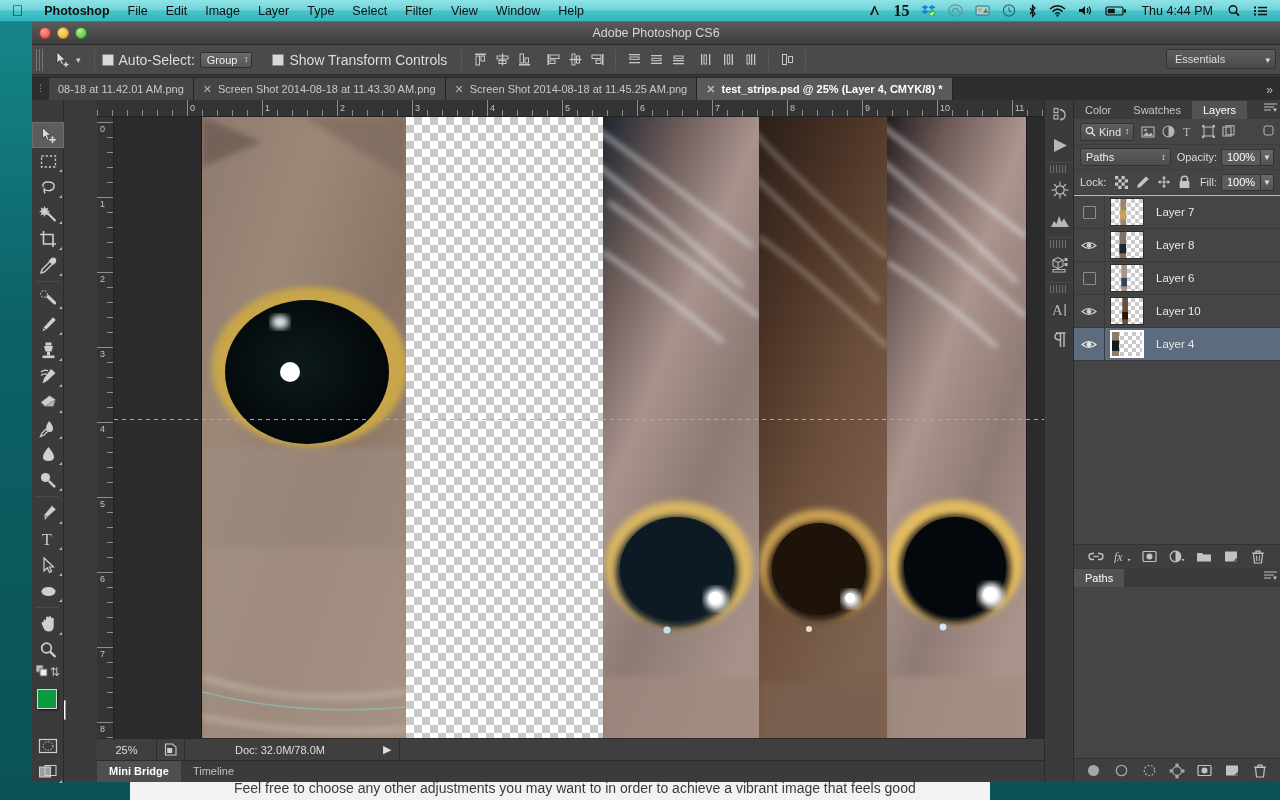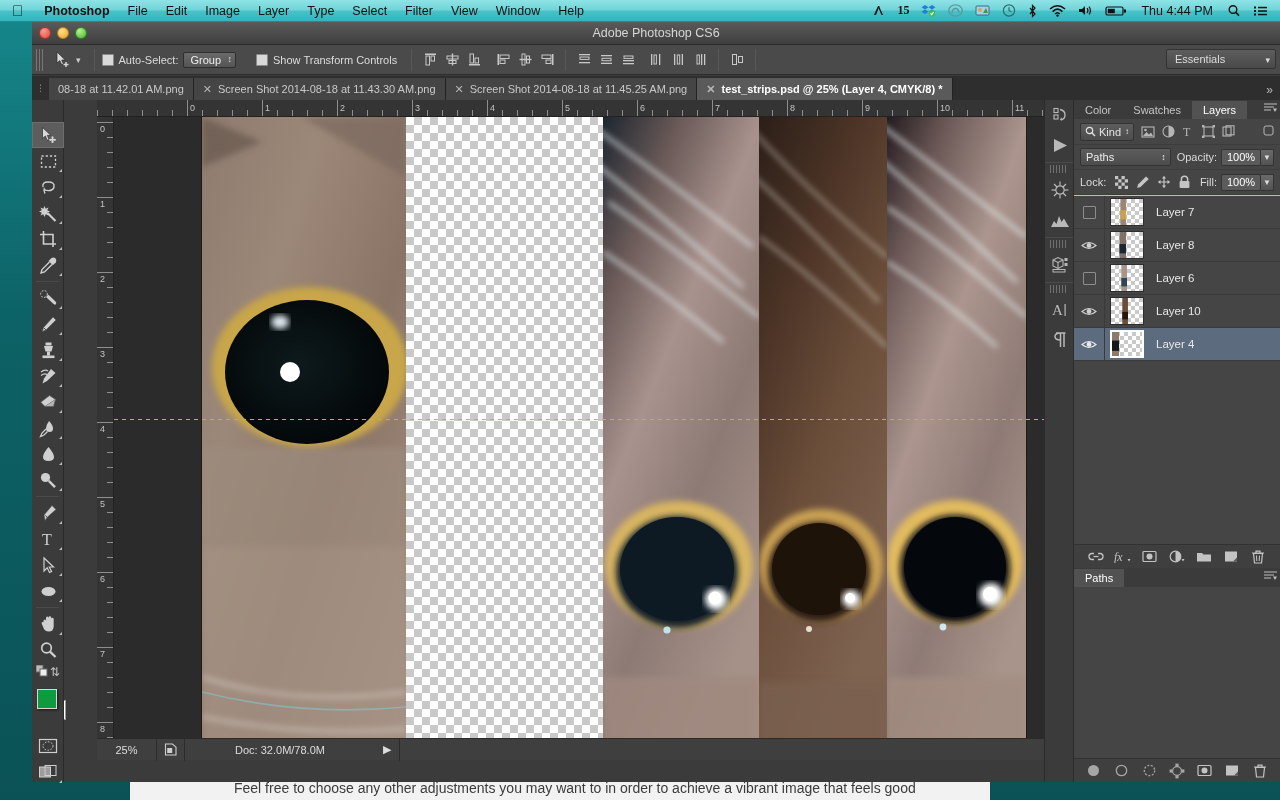--- a/index.html
+++ b/index.html
@@ -21,21 +21,21 @@
      color:#3b3b3b; font-size:14px; white-space:nowrap; }
 
   
   #menubar{ position:absolute; left:0; top:0; width:1280px; height:22px;
     background:linear-gradient(180deg,#8fe3e6 0%,#6fd4d8 48%,#49c3c8 52%,#2fb6bc 100%);
     border-bottom:1px solid #1b8f95; display:flex; align-items:center; z-index:60; }
   #menubar .apple{ margin:0 12px 0 12px; font-size:15px; color:#1a1a1a; line-height:1; }
   #menubar .mi{ padding:0 9px; color:#111; font-size:12.5px; line-height:22px; white-space:nowrap; }
   #menubar .mi.bold{ font-weight:bold; }
   #menubar .right{ margin-left:auto; display:flex; align-items:center; padding-right:6px; }
-  #menubar .right .si{ padding:0 6px; font-size:12px; color:#111; display:flex; align-items:center; }
+  #menubar .right .si{ padding:0 6px; font-size:16px; color:#111; display:flex; align-items:center; }
   .badge-a{ font-weight:bold; font-family:"Liberation Serif",serif; font-size:14px; }
   .clock{ font-size:12.5px; color:#111; padding:0 8px; }
 
   
   #appwin{ position:absolute; left:32px; top:22px; width:1248px; height:760px;
      background:#3b3b3b; z-index:20; }
   #titlebar{ height:23px; background:linear-gradient(180deg,#5a5a5a,#3f3f3f);
      border-bottom:1px solid #2a2a2a; position:relative; }
   #titlebar .title{ position:absolute; left:0; right:0; top:0; line-height:23px;
      text-align:center; color:#d6d6d6; font-size:12.5px; }
@@ -43,21 +43,21 @@
   .lights i{ width:12px; height:12px; border-radius:50%; display:block; }
   .lt-r{ background:radial-gradient(circle at 35% 30%,#ff9a91,#e0443b); border:1px solid #b6332b; }
   .lt-y{ background:radial-gradient(circle at 35% 30%,#ffe08a,#e8a626); border:1px solid #bd8317; }
   .lt-g{ background:radial-gradient(circle at 35% 30%,#b6f193,#43b62b); border:1px solid #2f8a1f; }
 
   
   #optbar{ position:absolute; left:0; top:23px; width:1248px; height:30px;
      background:#4a4a4a; border-bottom:1px solid #2d2d2d; display:flex; align-items:center; }
   .grip{ width:8px; height:22px; margin:0 6px 0 4px;
      background:repeating-linear-gradient(90deg,#777 0 1px,#4a4a4a 1px 3px); }
-  .ob-item{ display:flex; align-items:center; color:#dcdcdc; font-size:11px; white-space:nowrap; }
+  .ob-item{ display:flex; align-items:center; color:#dcdcdc; font-size:14px; white-space:nowrap; }
   .ob-sep{ width:1px; height:22px; background:#333; margin:0 7px; border-right:1px solid #585858;}
   .chk{ width:12px; height:12px; background:#d9d9d9; border:1px solid #8a8a8a; margin-right:5px; border-radius:1px;}
   .mini-select{ background:linear-gradient(180deg,#6a6a6a,#555); border:1px solid #2e2e2e;
      color:#eee; font-size:11px; padding:1px 14px 1px 6px; border-radius:2px; position:relative; margin-left:5px;}
   .mini-select:after{ content:"\2195"; position:absolute; right:3px; top:1px; font-size:9px; color:#ddd;}
   .alignbtn{ width:22px; height:22px; display:flex; align-items:center; justify-content:center;
      color:#cfcfcf; }
   .alignbtn svg{ display:block; }
   #essentials{ position:absolute; right:4px; top:27px; width:110px; height:20px;
      background:linear-gradient(180deg,#5d5d5d,#4a4a4a); border:1px solid #333;
@@ -892,20 +892,34 @@
         <svg width="14" height="13" viewBox="0 0 14 13">
             <path d="M1.5 1 L8.5 1 L12 4.2 L12 12 L1.5 12 Z" fill="none" stroke="#cfcfcf" stroke-width="1.1"></path>
             <rect x="3.2" y="5" width="5" height="5" fill="#cfcfcf"></rect>
           </svg>
       </div>
       <div class="docinfo">Doc: 32.0M/78.0M</div>
       <div class="arr">▶</div>
       <div class="fill"></div>
     </div>
 
+    <div id="bottomtabs">
+      <div class="btab active">Mini Bridge</div>
+      <div class="btab">Timeline</div>
+      <div class="spacer"></div>
+      <div class="hamb">
+        <svg width="13" height="10" viewBox="0 0 13 10">
+            <g fill="#bdbdbd">
+              <rect y="1" width="13" height="1.4"></rect>
+              <rect y="4.3" width="13" height="1.4"></rect>
+              <rect y="7.6" width="13" height="1.4"></rect>
+            </g>
+          </svg>
+      </div>
+    </div>
   </div>
 
   <div id="rail">
     <div class="railico">
       <svg width="19" height="19" viewBox="0 0 19 19">
           <rect x="3" y="2.5" width="4" height="4" fill="none" stroke="#b8b8b8" stroke-width="1.1"></rect>
           <rect x="3" y="9" width="4" height="4" fill="none" stroke="#b8b8b8" stroke-width="1.1"></rect>
           <path d="M9 3.5 Q14 4.5 14 9 Q14 13 10 14" fill="none" stroke="#b8b8b8" stroke-width="1.3"></path>
           <path d="M10 11.5 l-1 2.8 l3 -0.6 z" fill="#b8b8b8"></path>
         </svg>

